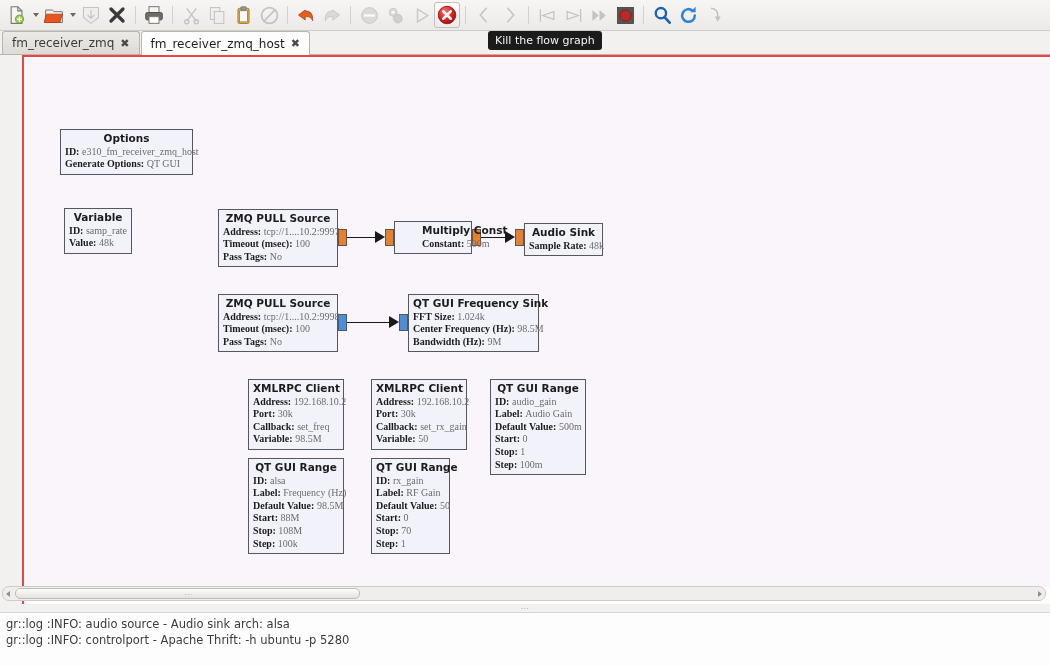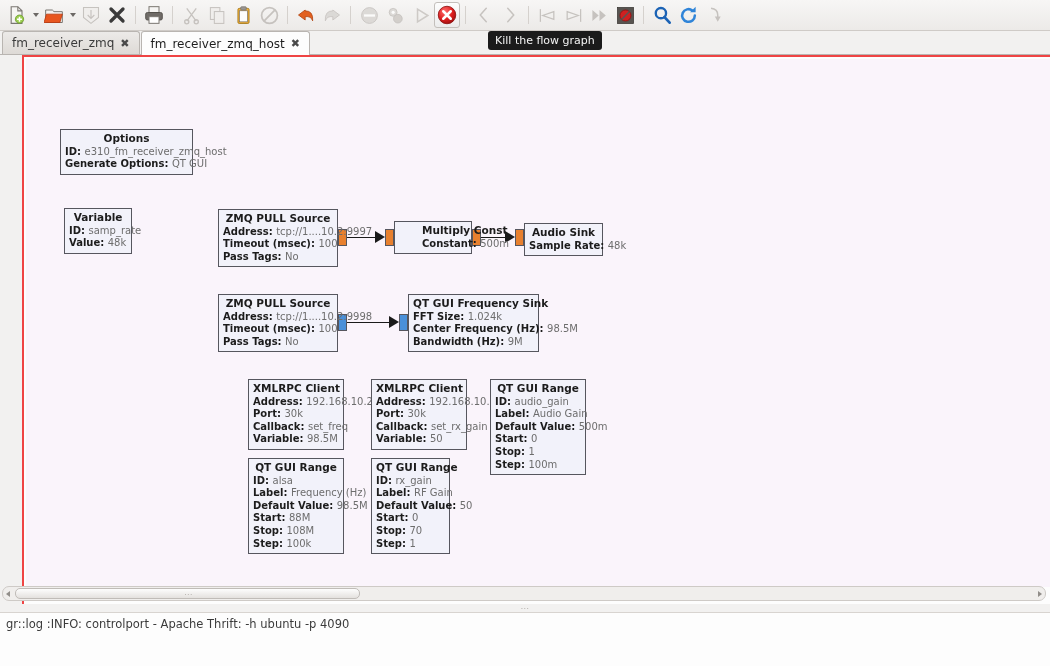--- a/index.html
+++ b/index.html
@@ -152,21 +152,21 @@
     padding: 2px 4px 3px 4px;
     font-size: 10.5px;
     line-height: 12.6px;
     color: #3d3d3d;
     white-space: nowrap;
   }
   .block .btitle {
     text-align: center; font-weight: bold; color: #1c1c1c;
     font-size: 10.5px; margin-bottom: 1px;
   }
-  .block .brow { font-size: 10px; }
+  .block .brow { font-size: 10px; font-family: Liberation Serif, serif; }
   .block .bk { font-weight: bold; color: #1c1c1c; }
   .block .bv { color: #6d6d6d; }
 
   .port {
     position: absolute;
     width: 9px; height: 17px;
     border: 1px solid #56565e;
   }
   .port.sig { background: #e8802e; }
   .port.cpx { background: #4a90d9; }
@@ -578,16 +578,17 @@
     <div class="sb-b">
         <div class="tri-rt"></div>
       </div>
   </div>
 
   <div id="splitter">
     <span class="dots">⋯</span>
   </div>
 
   <div id="console">
-      <div>gr::log :INFO: controlport - Apache Thrift: -h ubuntu -p 4090</div>
+      <div>gr::log :INFO: audio source - Audio sink arch: alsa</div>
+      <div>gr::log :INFO: controlport - Apache Thrift: -h ubuntu -p 5280</div>
     </div>
 
 </div>
 
 </body></html>

